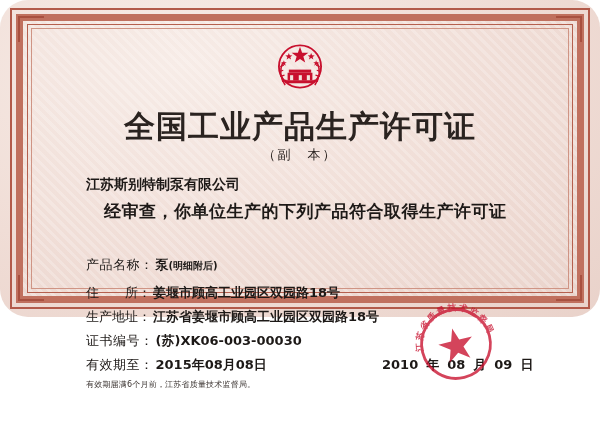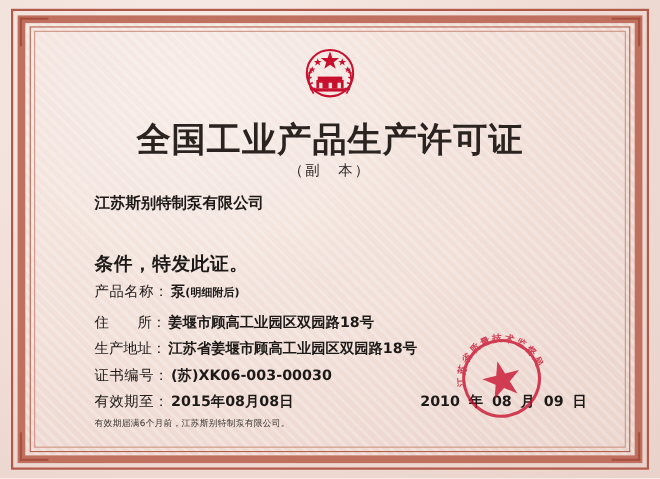--- a/index.html
+++ b/index.html
@@ -10,25 +10,26 @@
   body {
     width: 600px;
     height: 435px;
     overflow: hidden;
     font-family: "DejaVu Sans", sans-serif;
   }
 
   #certificate {
     position: relative;
     width: 600px;
-    height: 435px;
+    height: 317px;
     background: #f2e3dd;
     background-image:
       radial-gradient(ellipse at 30% 20%, #f7ece7 0%, #f0ddd6 55%, #e9d2ca 100%);
     box-sizing: border-box;
+    border-radius: 28px;
   }
 
   
   .frame-outer {
     position: absolute;
     left: 10px; top: 8px; right: 10px; bottom: 8px;
     border: 2px solid #b25a4a;
     box-sizing: border-box;
   }
   .frame-band {
@@ -233,21 +234,21 @@
       <polygon points="68,24 69.5,28 73.7,28.1 70.4,30.6 71.6,34.6 68,32.2 64.4,34.6 65.6,30.6 62.3,28.1 66.5,28" class="star-red"></polygon>
       <polygon points="24,36 25.2,39.2 28.6,39.3 25.9,41.3 26.9,44.6 24,42.6 21.1,44.6 22.1,41.3 19.4,39.3 22.8,39.2" class="star-red"></polygon>
       <polygon points="76,36 77.2,39.2 80.6,39.3 77.9,41.3 78.9,44.6 76,42.6 73.1,44.6 74.1,41.3 71.4,39.3 74.8,39.2" class="star-red"></polygon>
     </svg>
 
     <div class="title">全国工业产品生产许可证</div>
     <div class="subtitle">（副　本）</div>
 
     <div class="company">江苏斯别特制泵有限公司</div>
 
-    <div class="body-line2">条件，特发此证。</div>
+    <div class="body-line1">经审查，你单位生产的下列产品符合取得生产许可证</div>
 
     <div class="field f-product">
       <span class="lbl">产品名称：</span><span class="val">泵</span><span class="val-small">(明细附后)</span>
     </div>
 
     <div class="field f-address">
       <span class="lbl">住　　所：</span><span class="val">姜堰市顾高工业园区双园路18号</span>
     </div>
 
     <div class="field f-place">
@@ -259,21 +260,21 @@
     </div>
 
     <div class="field f-valid">
       <span class="lbl">有效期至：</span><span class="val">2015年08月08日</span>
     </div>
 
     <div class="date-right">
       <span class="num">2010</span><span>年</span><span class="num">08</span><span>月</span><span class="num">09</span><span>日</span>
     </div>
 
-    <div class="footnote">有效期届满6个月前，江苏斯别特制泵有限公司。</div>
+    <div class="footnote">有效期届满6个月前，江苏省质量技术监督局。</div>
 
     <svg class="seal" viewBox="0 0 120 120">
       <defs>
         <path id="sealArc" d="M 18,60 A 42,42 0 0 1 102,60"></path>
       </defs>
       <circle cx="60" cy="60" r="43" fill="none" stroke="#c8102e" stroke-width="3.5"></circle>
       <polygon points="60,40 65.2,55.6 81.6,55.6 68.3,65.3 73.4,80.9 60,71.2 46.6,80.9 51.7,65.3 38.4,55.6 54.8,55.6" fill="#c8102e"></polygon>
       <text font-size="11" font-weight="bold" fill="#c8102e" font-family="'DejaVu Sans',sans-serif" letter-spacing="2">
         <textPath href="#sealArc" startOffset="50%" text-anchor="middle">江苏省质量技术监督局</textPath>
       </text>

